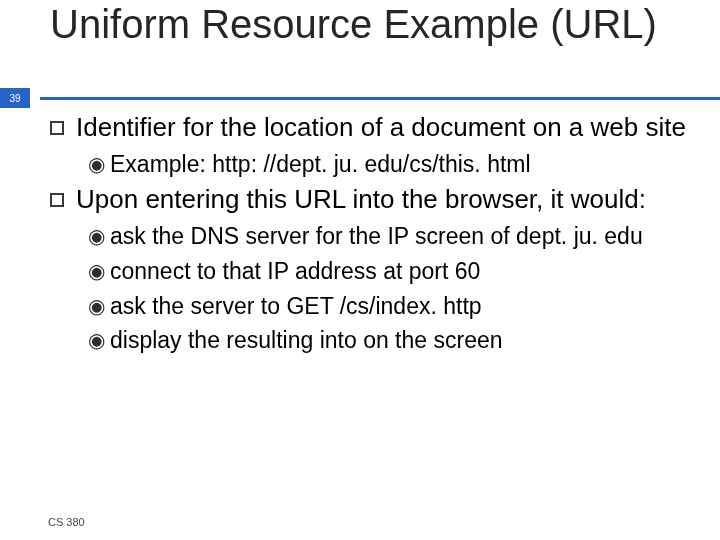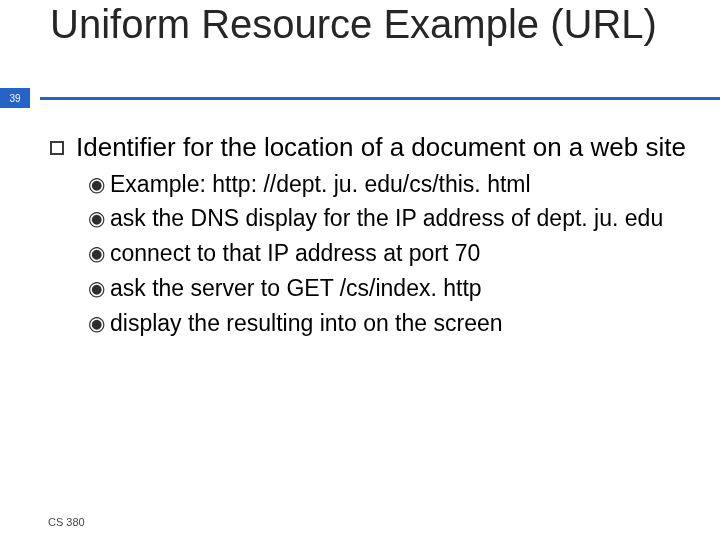--- a/index.html
+++ b/index.html
@@ -49,21 +49,20 @@
     left: 50px;
     top: 112px;
     right: 20px;
   }
   .lvl1 {
     display: flex;
     align-items: flex-start;
     font-size: 26px;
     line-height: 1.22;
     margin-bottom: 6px;
-    margin-top: 20px;
   }
   .lvl1 .bullet {
     width: 14px;
     height: 14px;
     border: 2px solid #3a3a3a;
     margin-top: 9px;
     margin-right: 12px;
     flex-shrink: 0;
   }
   .lvl2 {
@@ -108,28 +107,32 @@
   <div class="lvl1">
     <span class="bullet"></span>
     <span class="txt">Identifier for the location of a document on a web site</span>
   </div>
 
   <div class="lvl2">
     <span class="bullet">◉</span>
     <span class="txt">Example: http: //dept. ju. edu/cs/this. html</span>
   </div>
 
+  <div class="lvl1" style="margin-top:6px;">
+    <span class="bullet"></span>
+    <span class="txt">Upon entering this URL into the browser, it would:</span>
+  </div>
 
   <div class="lvl2">
     <span class="bullet">◉</span>
-    <span class="txt">ask the DNS display for the IP address of dept. ju. edu</span>
+    <span class="txt">ask the DNS server for the IP screen of dept. ju. edu</span>
   </div>
   <div class="lvl2">
     <span class="bullet">◉</span>
-    <span class="txt">connect to that IP address at port 70</span>
+    <span class="txt">connect to that IP address at port 60</span>
   </div>
   <div class="lvl2">
     <span class="bullet">◉</span>
     <span class="txt">ask the server to GET /cs/index. http</span>
   </div>
   <div class="lvl2">
     <span class="bullet">◉</span>
     <span class="txt">display the resulting into on the screen</span>
   </div>
 

